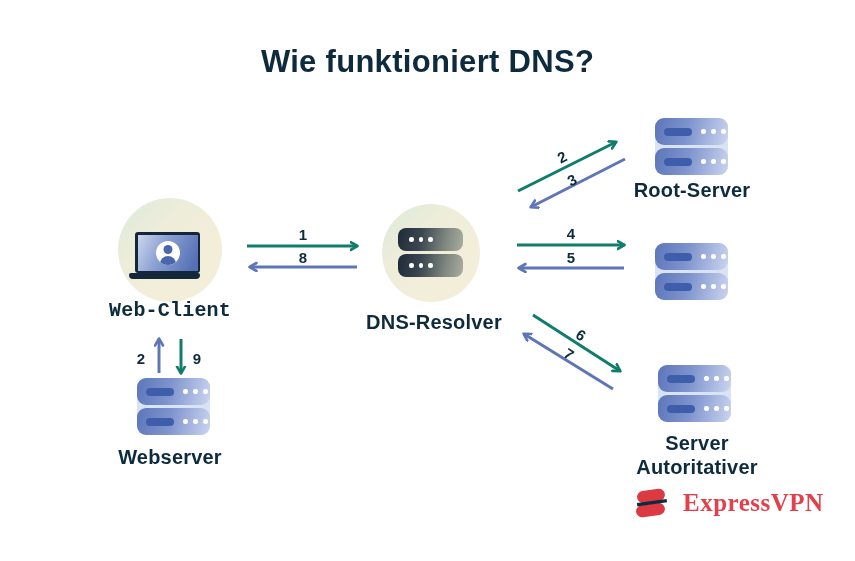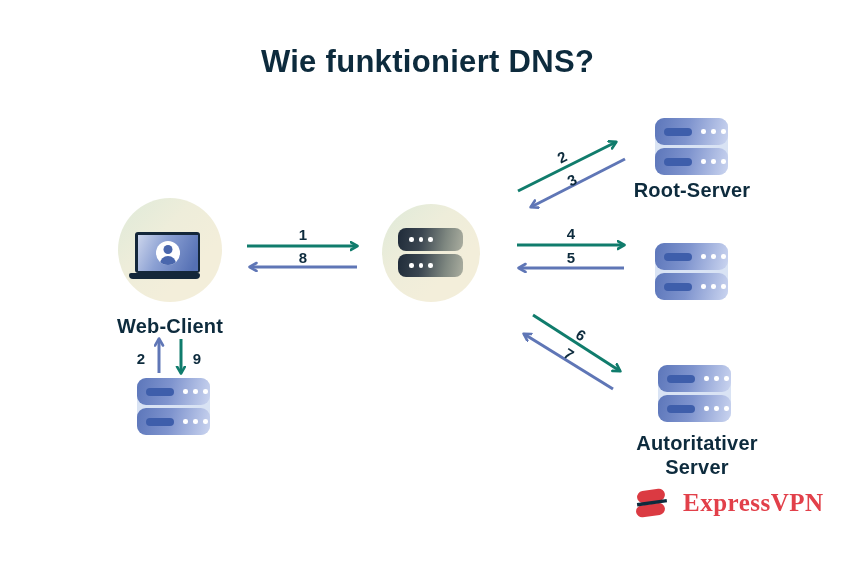--- a/index.html
+++ b/index.html
@@ -87,40 +87,41 @@
         <div class="screen-fill">
           <div class="avatar">
             <div class="head"></div>
               <div class="torso"></div>
           </div>
         </div>
       </div>
       <div class="base"></div>
     </div>
   </div>
-  <div class="node-label" style="left:170px; top:326px;">Web-Client</div>
+  <div class="node-label" style="left:170px; top:310px;font-family:Liberation Mono, monospace;">Web-Client</div>
 
   <div class="circle" style="left:382px; top:204px; width:98px; height:98px;">
     <div class="server-dark">
       <div class="unit">
           <span class="dots">
             <i></i>
             <i></i>
             <i></i>
           </span>
         </div>
       <div class="unit">
           <span class="dots">
             <i></i>
             <i></i>
             <i></i>
           </span>
         </div>
     </div>
   </div>
+  <div class="node-label" style="left:434px; top:322px;">DNS-Resolver</div>
 
   <div class="server-blue" style="left:655px; top:118px;">
     <div class="unit">
         <span class="bar"></span>
         <span class="dots">
           <i></i>
           <i></i>
           <i></i>
         </span>
       </div>
@@ -166,42 +167,43 @@
     <div class="unit">
         <span class="bar"></span>
         <span class="dots">
           <i></i>
           <i></i>
           <i></i>
         </span>
       </div>
   </div>
   <div class="node-label" style="left:697px; top:455px;">
+    <span class="line">Server</span>
     <span class="line">Autoritativer</span>
-    <span class="line">Server</span>
   </div>
 
   <div class="server-blue" style="left:137px; top:378px;">
     <div class="unit">
         <span class="bar"></span>
         <span class="dots">
           <i></i>
           <i></i>
           <i></i>
         </span>
       </div>
     <div class="unit">
         <span class="bar"></span>
         <span class="dots">
           <i></i>
           <i></i>
           <i></i>
         </span>
       </div>
   </div>
+  <div class="node-label" style="left:170px; top:457px;">Webserver</div>
 
   <div class="brand">
     <svg width="38" height="32" viewBox="0 0 38 32">
       <g transform="rotate(-8 19 16)">
         <rect x="6" y="3" width="28" height="12" rx="6" fill="#DB3A42"></rect>
         <rect x="3" y="17" width="29" height="12" rx="6" fill="#DB3A42"></rect>
         <rect x="5" y="14.1" width="30" height="3.4" fill="#0D2B3D"></rect>
       </g>
     </svg>
     <span class="brand-text">ExpressVPN</span>

